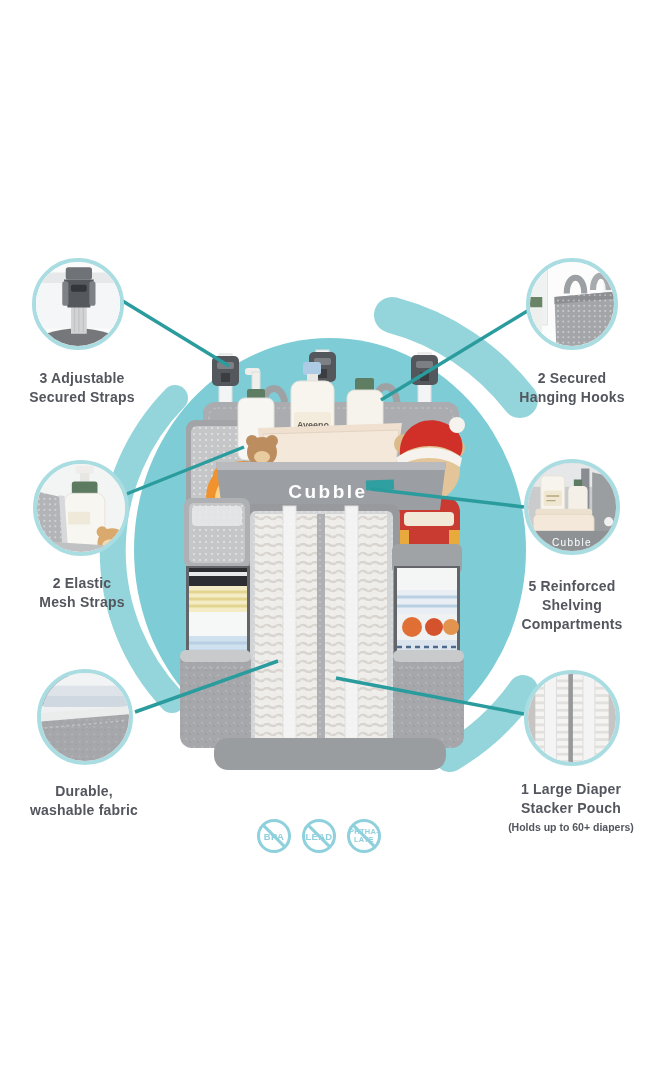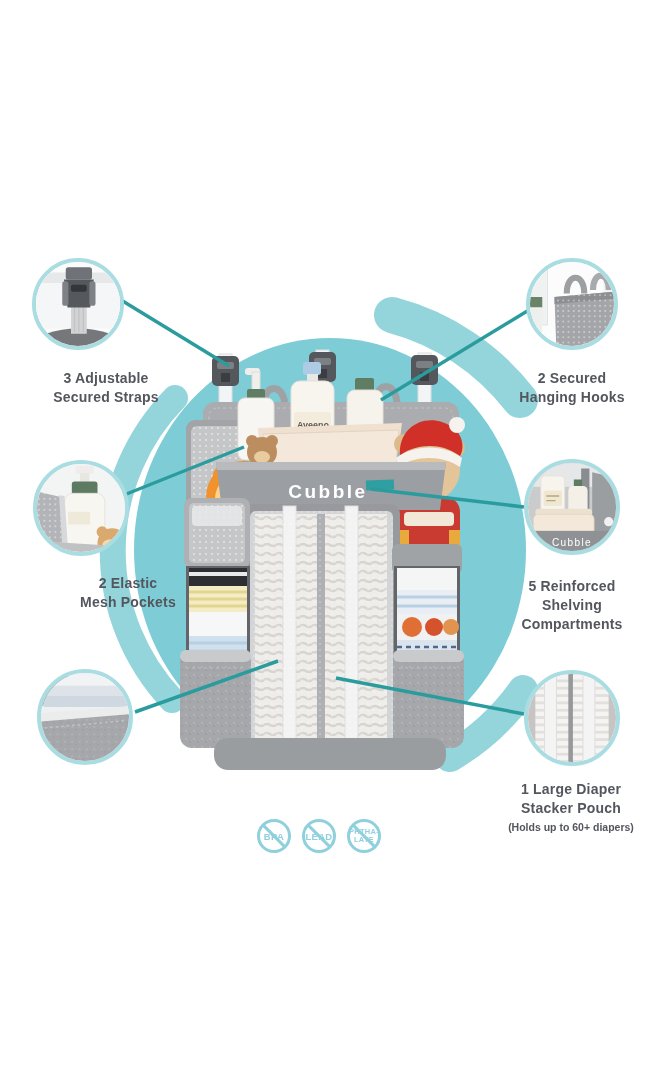--- a/index.html
+++ b/index.html
@@ -18,23 +18,23 @@
   .c2{left:526px;top:258px;width:92px;height:92px;}
   .c3{left:33px;top:460px;width:96px;height:96px;}
   .c4{left:524px;top:459px;width:96px;height:96px;}
   .c5{left:37px;top:669px;width:96px;height:96px;}
   .c6{left:524px;top:670px;width:96px;height:96px;}
   .label{
     position:absolute;color:#54565e;font-weight:bold;font-size:14px;line-height:19px;
     text-align:center;letter-spacing:0.2px;
   }
   .label span{display:block;}
-  .l1{left:0;top:369px;width:164px;padding-left:24px;}
+  .l1{left:0;top:369px;width:164px;}
   .l2{left:484px;top:369px;width:176px;}
-  .l3{left:0;top:574px;width:164px;margin-left:46px;}
+  .l3{left:0;top:574px;width:164px;}
   .l4{left:484px;top:577px;width:176px;}
   .l5{left:0;top:782px;width:168px;}
   .l6{left:483px;top:780px;width:176px;}
   .subnote{font-size:10.5px;line-height:13px;margin-top:3px;letter-spacing:0;}
   .badges{position:absolute;left:257px;top:819px;display:flex;gap:11px;align-items:center;}
   .badge{
     width:34px;height:34px;border-radius:50%;border:3px solid #8fd0dd;box-sizing:border-box;
     position:relative;display:flex;align-items:center;justify-content:center;
     color:#8fd0dd;font-weight:bold;
   }
@@ -354,26 +354,30 @@
   <div class="label l1">
     <span>3 Adjustable</span>
     <span>Secured Straps</span>
   </div>
   <div class="label l2">
     <span>2 Secured</span>
     <span>Hanging Hooks</span>
   </div>
   <div class="label l3">
     <span>2 Elastic</span>
-    <span>Mesh Pockets</span>
+    <span>Mesh Straps</span>
   </div>
   <div class="label l4">
     <span>5 Reinforced</span>
     <span>Shelving</span>
     <span>Compartments</span>
+  </div>
+  <div class="label l5">
+    <span>Durable,</span>
+    <span>washable fabric</span>
   </div>
   <div class="label l6">
     <span>1 Large Diaper</span>
     <span>Stacker Pouch</span>
     <span class="subnote">(Holds up to 60+ diapers)</span>
   </div>
 
   <div class="badges">
     <div class="badge">
       <div class="badge-lines">

